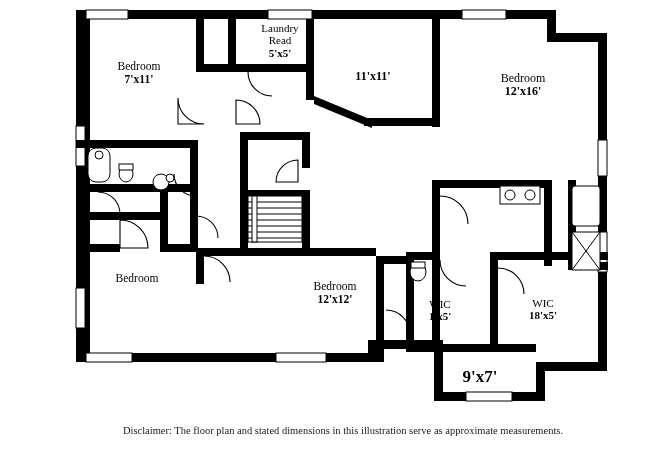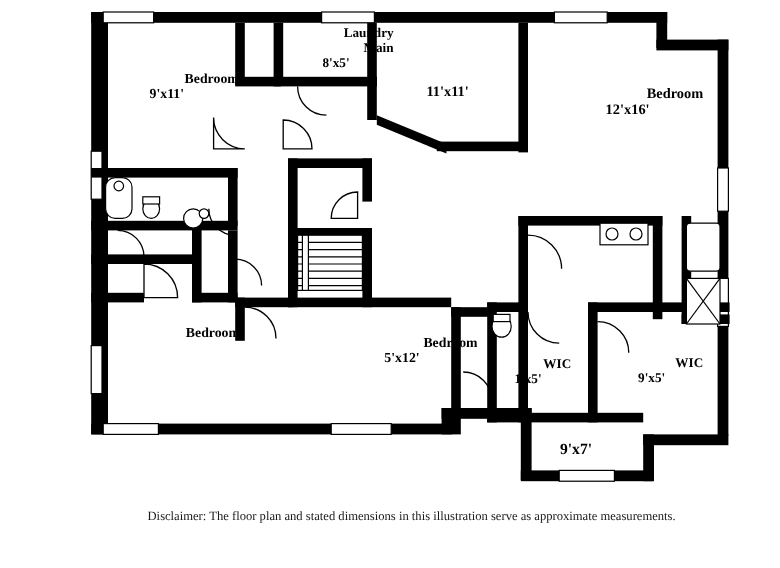--- a/index.html
+++ b/index.html
@@ -29,36 +29,35 @@
   .room-label {
     position: absolute;
     text-align: center;
     font-family: "Liberation Serif", serif;
     color: #000000;
     line-height: 1.12;
     white-space: nowrap;
   }
   .room-label .name {
     display: block;
-    font-weight: bold;
-    text-align: right;
+    font-weight: normal;
   }
   .room-label .dims {
     display: block;
     font-weight: bold;
   }
   .lbl-bedroom1 { left: 79px;  top: 60px;  width: 120px; font-size: 11.5px; }
   .lbl-laundry  { left: 232px; top: 22px;  width: 96px;  font-size: 11px; }
   .lbl-hall11   { left: 318px; top: 70px;  width: 110px; font-size: 12px; }
   .lbl-main     { left: 460px; top: 72px;  width: 126px; font-size: 12px; }
   .lbl-bedroom2 { left: 74px;  top: 272px; width: 126px; font-size: 11.5px; }
   .lbl-bedroom3 { left: 272px; top: 280px; width: 126px; font-size: 11.5px; }
   .lbl-wic1     { left: 404px; top: 298px; width: 72px;  font-size: 11px; }
   .lbl-wic2     { left: 500px; top: 297px; width: 86px;  font-size: 11px; }
-  .lbl-bath97   { left: 440px; top: 367px; width: 80px;  font-size: 13px; }
+  .lbl-bath97   { left: 440px; top: 367px; width: 80px;  font-size: 17px; }
 
   #disclaimer {
     position: absolute;
     left: 0;
     top: 424px;
     width: 650px;
     text-align: center;
     font-family: "Liberation Serif", serif;
     font-size: 10.5px;
     color: #1a1a1a;
@@ -200,55 +199,55 @@
 
       <rect x="572" y="186" width="28" height="40" rx="3"></rect>
       <rect x="572" y="232" width="28" height="38"></rect>
       <line x1="572" y1="232" x2="600" y2="270"></line>
       <line x1="600" y1="232" x2="572" y2="270"></line>
     </g>
   </svg>
 
   <div class="room-label lbl-bedroom1">
     <span class="name">Bedroom</span>
-    <span class="dims">9'x11'</span>
+    <span class="dims">7'x11'</span>
   </div>
 
   <div class="room-label lbl-laundry">
     <span class="name">Laundry</span>
-    <span class="name">Main</span>
-    <span class="dims">8'x5'</span>
+    <span class="name">Read</span>
+    <span class="dims">5'x5'</span>
   </div>
 
   <div class="room-label lbl-hall11">
     <span class="dims">11'x11'</span>
   </div>
 
   <div class="room-label lbl-main">
     <span class="name">Bedroom</span>
     <span class="dims">12'x16'</span>
   </div>
 
   <div class="room-label lbl-bedroom2">
     <span class="name">Bedroom</span>
   </div>
 
   <div class="room-label lbl-bedroom3">
     <span class="name">Bedroom</span>
-    <span class="dims">5'x12'</span>
+    <span class="dims">12'x12'</span>
   </div>
 
   <div class="room-label lbl-wic1">
     <span class="name">WIC</span>
     <span class="dims">1'x5'</span>
   </div>
 
   <div class="room-label lbl-wic2">
     <span class="name">WIC</span>
-    <span class="dims">9'x5'</span>
+    <span class="dims">18'x5'</span>
   </div>
 
   <div class="room-label lbl-bath97">
     <span class="dims">9'x7'</span>
   </div>
 
   <div id="disclaimer">
     <div>Disclaimer: The floor plan and stated dimensions in this illustration serve as approximate measurements.</div>
   </div>
 

